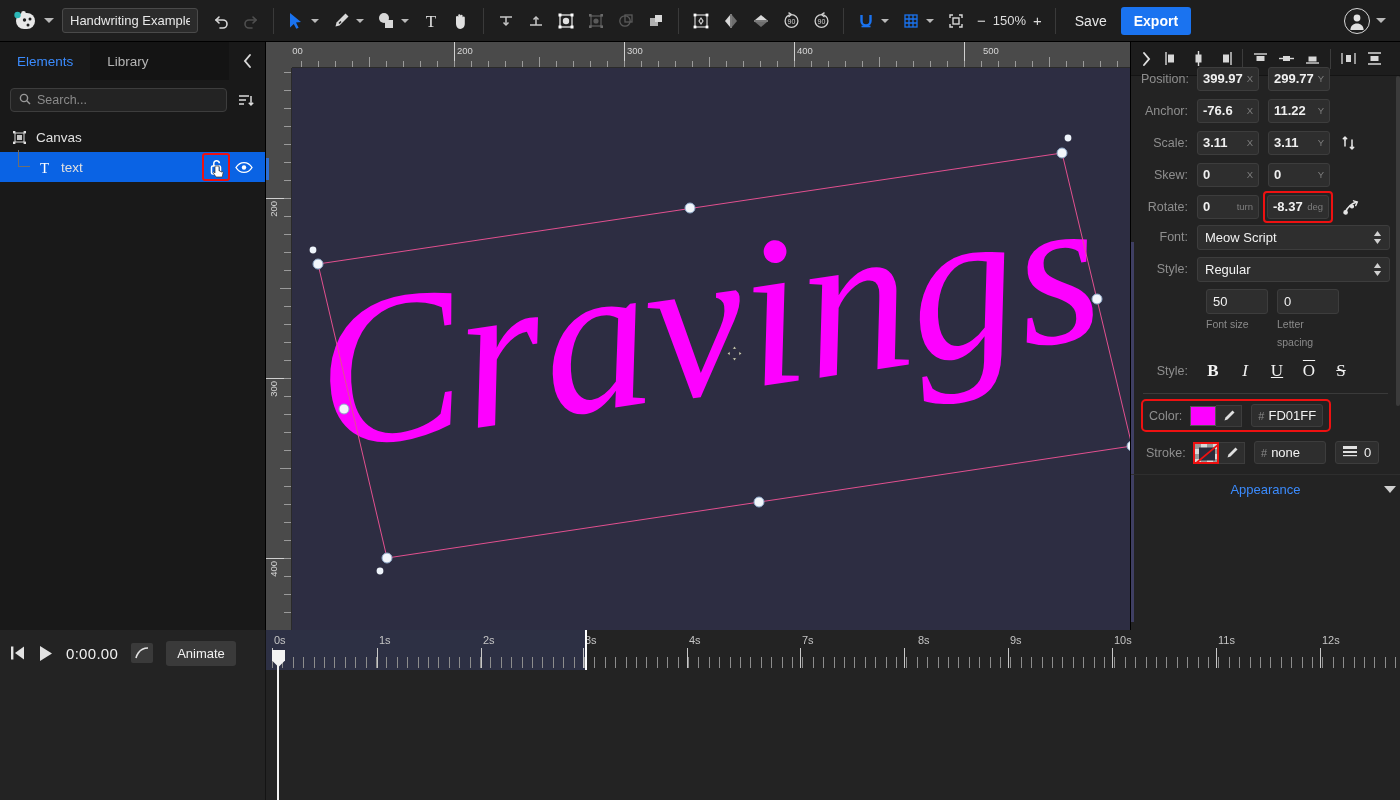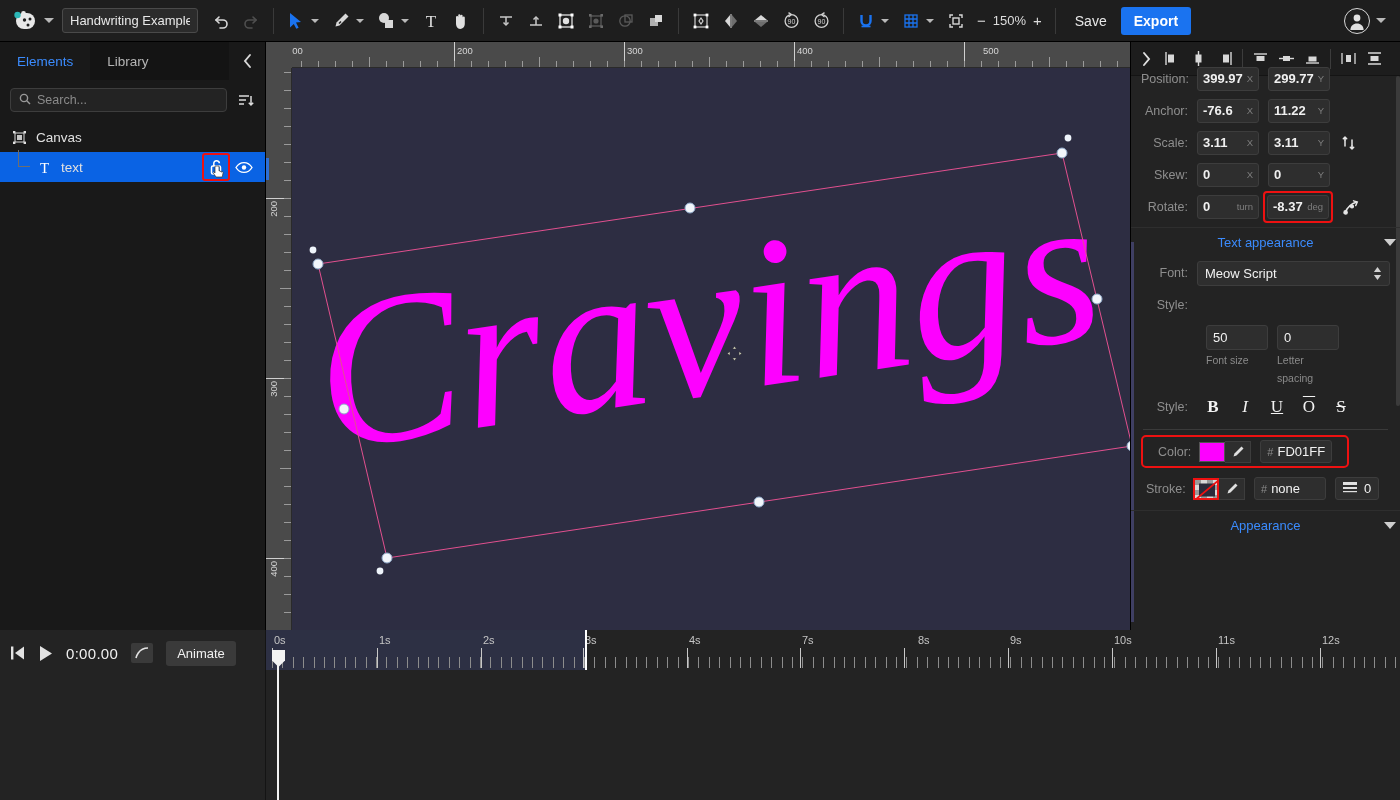--- a/index.html
+++ b/index.html
@@ -173,21 +173,21 @@
   }
   .numcell .ncap { text-align: center; font-size: 10.5px; color: #8a8a8a; margin-top: 3px; }
   .stylerow { display: flex; align-items: center; height: 34px; margin-top: 4px; }
   .stylerow .slabel { width: 56px; text-align: right; padding-right: 9px; font-size: 12.5px; color: #8e8e8e; }
   .sbtn {
     width: 32px; height: 26px; display: flex; align-items: center; justify-content: center;
     color: #f2f2f2; font-size: 17px; cursor: pointer;
     font-family: "Liberation Serif", serif;
   }
   .rp-div { height: 1px; background: #3a3a3a; margin: 5px 2px; }
-  .color-hl { border: 2.5px solid #ee1111; border-radius: 5px; padding: 3px 15px; display: flex; align-items: center; }
+  .color-hl { border: 2.5px solid #ee1111; border-radius: 5px; padding: 3px 6px; display: flex; align-items: center; }
   .swatch { width: 26px; height: 20px; border: 1px solid #555; cursor: pointer; }
   .pen-btn {
     width: 26px; height: 22px; background: #2e2e2e; border: 1px solid #3d3d3d;
     border-left: none; display: flex; align-items: center; justify-content: center; cursor: pointer;
   }
   .hexfield {
     height: 23px; background: #2e2e2e; border: 1px solid #3d3d3d; border-radius: 3px;
     display: flex; align-items: center; padding: 0 6px; gap: 4px; margin-left: 9px;
   }
   .hexfield .hash { color: #8a8a8a; font-size: 11px; }
@@ -801,41 +801,46 @@
           <svg width="17" height="16" viewBox="0 0 17 16" fill="none" stroke="#e6e6e6" stroke-width="1.4">
             <path d="M2 14c3-8 8-10 12-11"></path>
               <path d="M10.5 1.8l3.8 1.2-1.6 3.6" stroke-linecap="round"></path>
             <circle cx="2.6" cy="13.4" r="1.6" fill="#e6e6e6"></circle>
               <circle cx="9" cy="7.5" r="1.4" fill="#e6e6e6"></circle>
           </svg>
         </span>
       </div>
     </div>
 
-    <div class="section-hdr" style="margin-top:6px">
-      <span>Text appearance</span>
-      <span class="chev"></span>
-    </div>
 
     <div class="rp-body">
       <div class="srow">
         <span class="slabel">Font:</span>
         <span class="select-box">
           <span>Meow Script</span>
           <span class="stepper">
             <svg width="9" height="13" viewBox="0 0 9 13">
                 <path d="M4.5 0l3.6 5H.9z" fill="#d0d0d0"></path>
                 <path d="M4.5 13l3.6-5H.9z" fill="#d0d0d0"></path>
               </svg>
           </span>
         </span>
       </div>
 
       <div class="srow">
         <span class="slabel">Style:</span>
+        <span class="select-box">
+          <span>Regular</span>
+          <span class="stepper">
+            <svg width="9" height="13" viewBox="0 0 9 13">
+                <path d="M4.5 0l3.6 5H.9z" fill="#d0d0d0"></path>
+                <path d="M4.5 13l3.6-5H.9z" fill="#d0d0d0"></path>
+              </svg>
+          </span>
+        </span>
       </div>
 
       <div class="numrow">
         <span class="numcell">
           <span class="nf">
             <span>50</span>
           </span>
           <span class="ncap">Font size</span>
         </span>
         <span class="numcell">

